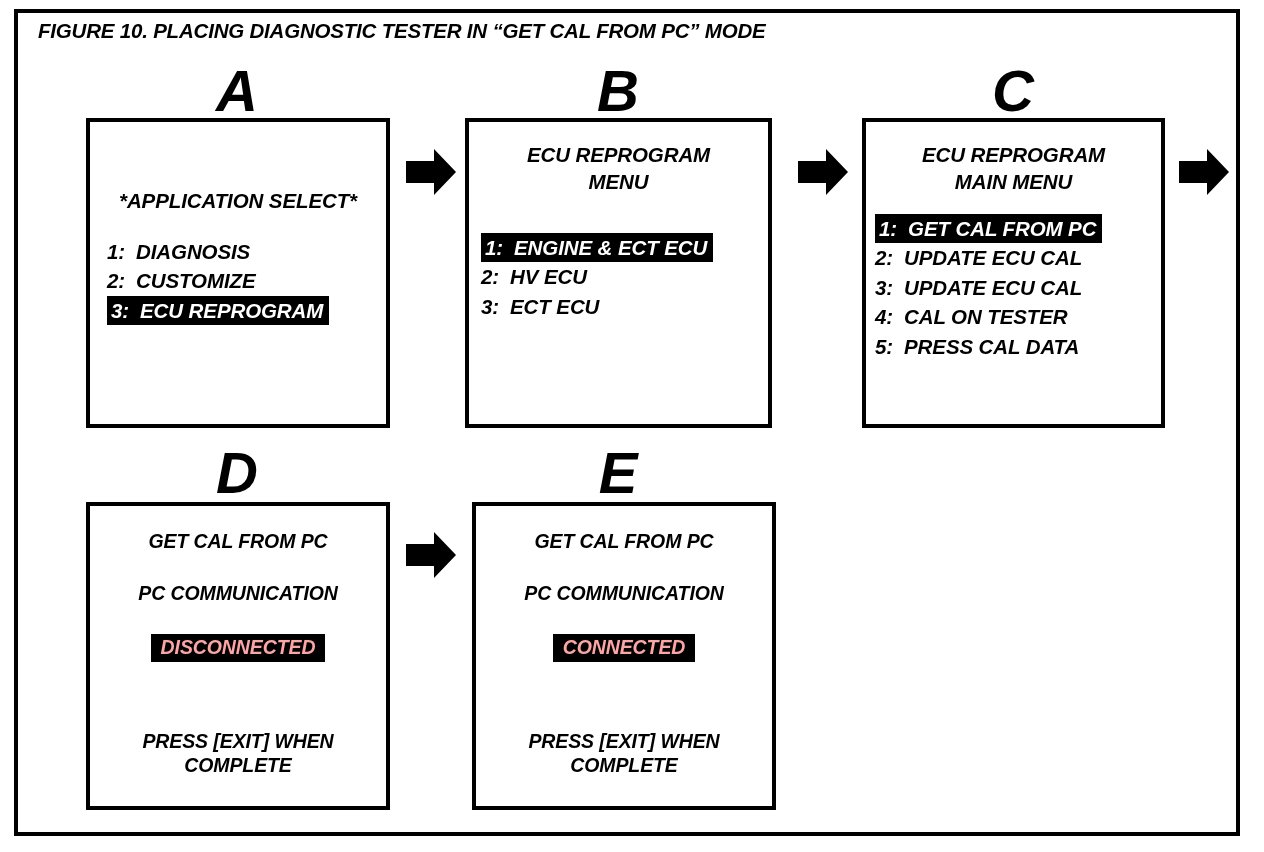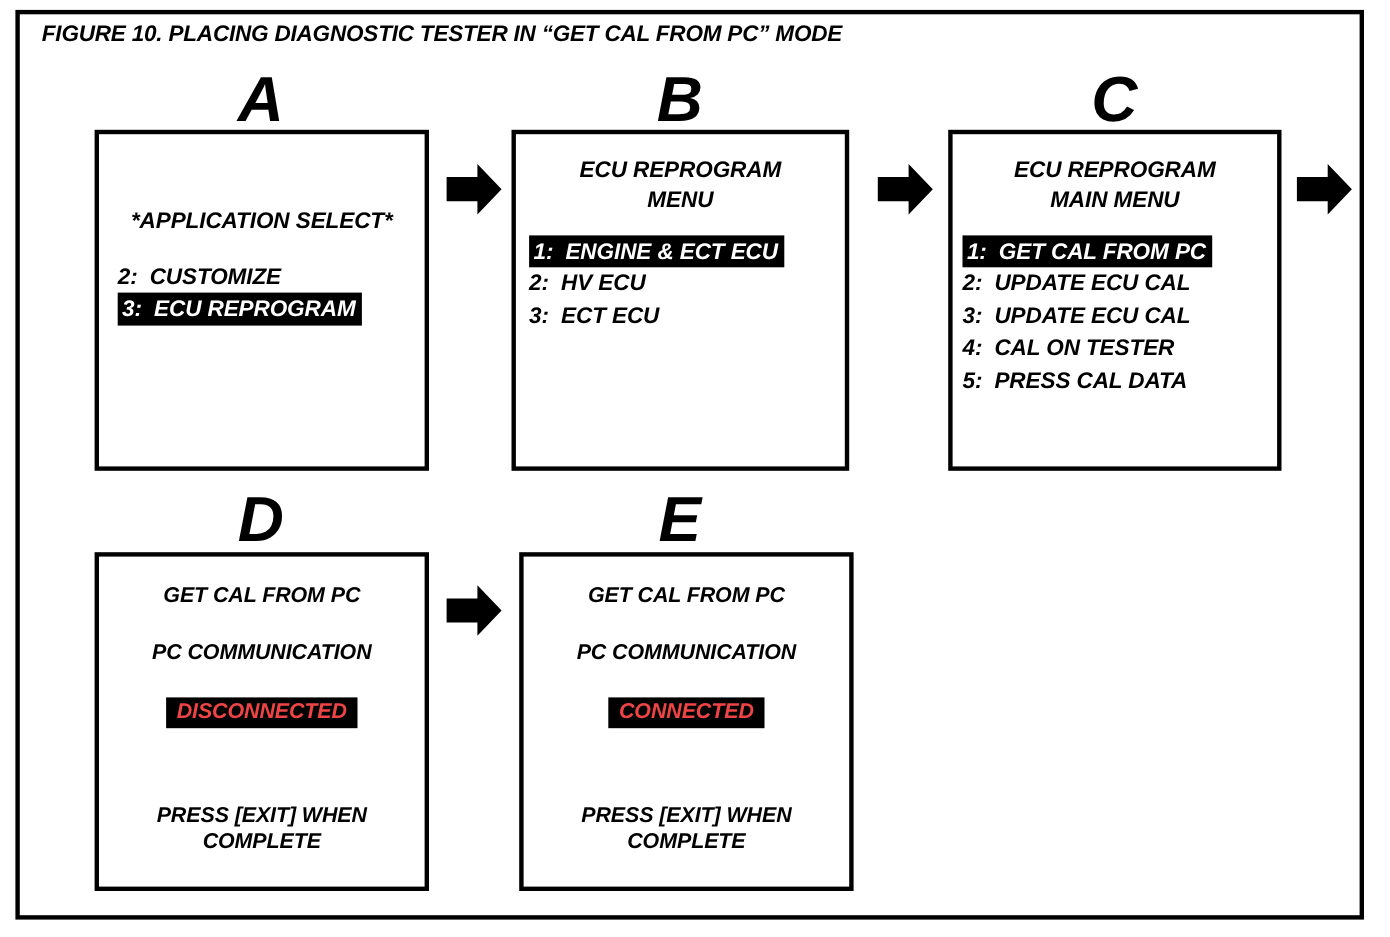--- a/index.html
+++ b/index.html
@@ -99,21 +99,21 @@
   .tb-b { top: 20px; }
   .tb-c { top: 20px; }
 
   
   .menu-list {
     position: absolute;
     left: 0;
     right: 0;
   }
   .ml-a { top: 115px; left: 17px; }
-  .ml-b { top: 92px; left: 12px; }
+  .ml-b { top: 111px; left: 12px; }
   .ml-c { top: 92px;  left: 9px; }
 
   .menu-row {
     font-size: 20.5px;
     font-weight: bold;
     line-height: 1.34;
     letter-spacing: -0.1px;
     white-space: nowrap;
     display: block;
     padding: 1px 0 1px 0;
@@ -147,21 +147,21 @@
   .de-status-wrap {
     position: absolute;
     left: 0;
     right: 0;
     top: 128px;
     text-align: center;
   }
   .de-status {
     display: inline-block;
     background: #000000;
-    color: #ef4444;
+    color: #fca5a5;
     font-size: 19.5px;
     font-weight: bold;
     letter-spacing: -0.1px;
     padding: 2px 10px 3px 10px;
     white-space: nowrap;
   }
   .de-footer {
     position: absolute;
     left: 0;
     right: 0;
@@ -200,20 +200,23 @@
   <div class="step-letter letter-d">D</div>
   <div class="step-letter letter-e">E</div>
 
   <div class="screen screen-a">
     <div class="screen-inner">
       <div class="title-block tb-a">
         <div class="screen-title" style="text-align:center;margin-top:48px;">*APPLICATION SELECT*</div>
       </div>
       <div class="menu-list ml-a">
         <div>
+            <span class="menu-row"><span class="idx">1:</span><span class="idx-pad"></span><span>DIAGNOSIS</span></span>
+          </div>
+        <div>
             <span class="menu-row"><span class="idx">2:</span><span class="idx-pad"></span><span>CUSTOMIZE</span></span>
           </div>
         <div><span class="menu-row highlight"><span class="idx">3:</span><span class="idx-pad"></span><span>ECU REPROGRAM</span></span></div>
       </div>
     </div>
   </div>
 
   <div class="screen screen-b">
     <div class="screen-inner">
       <div class="title-block tb-b">

